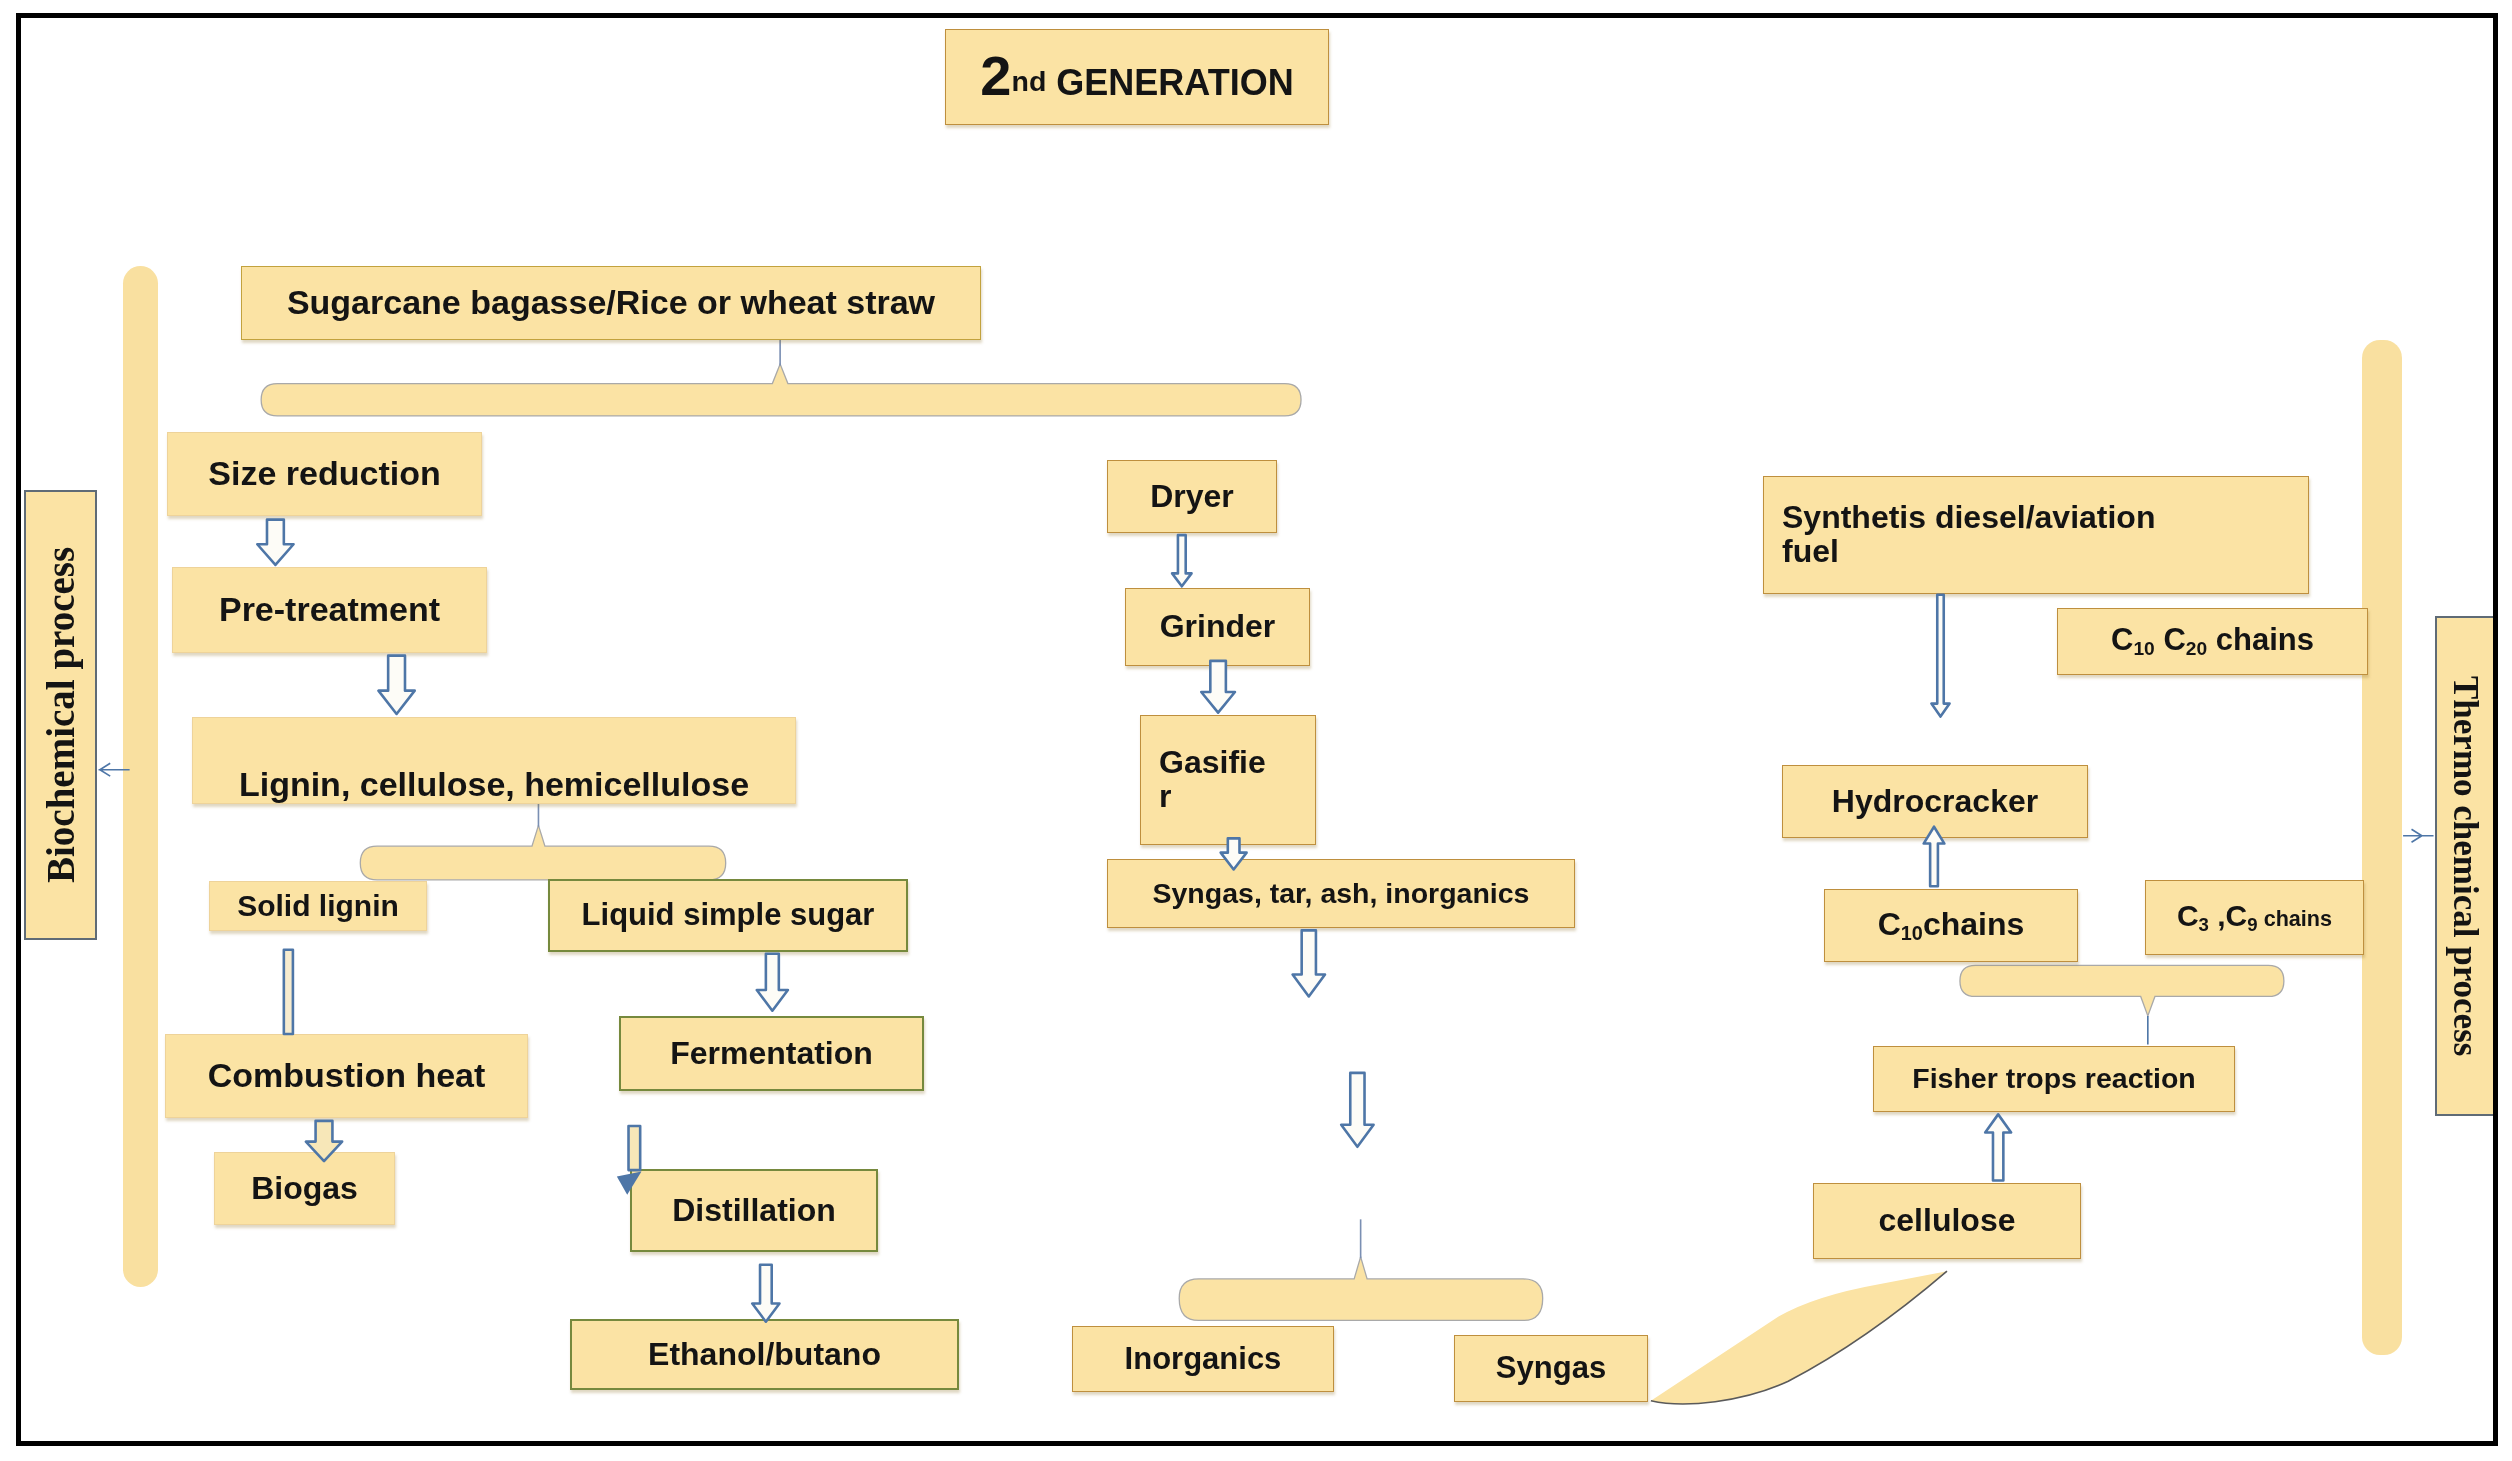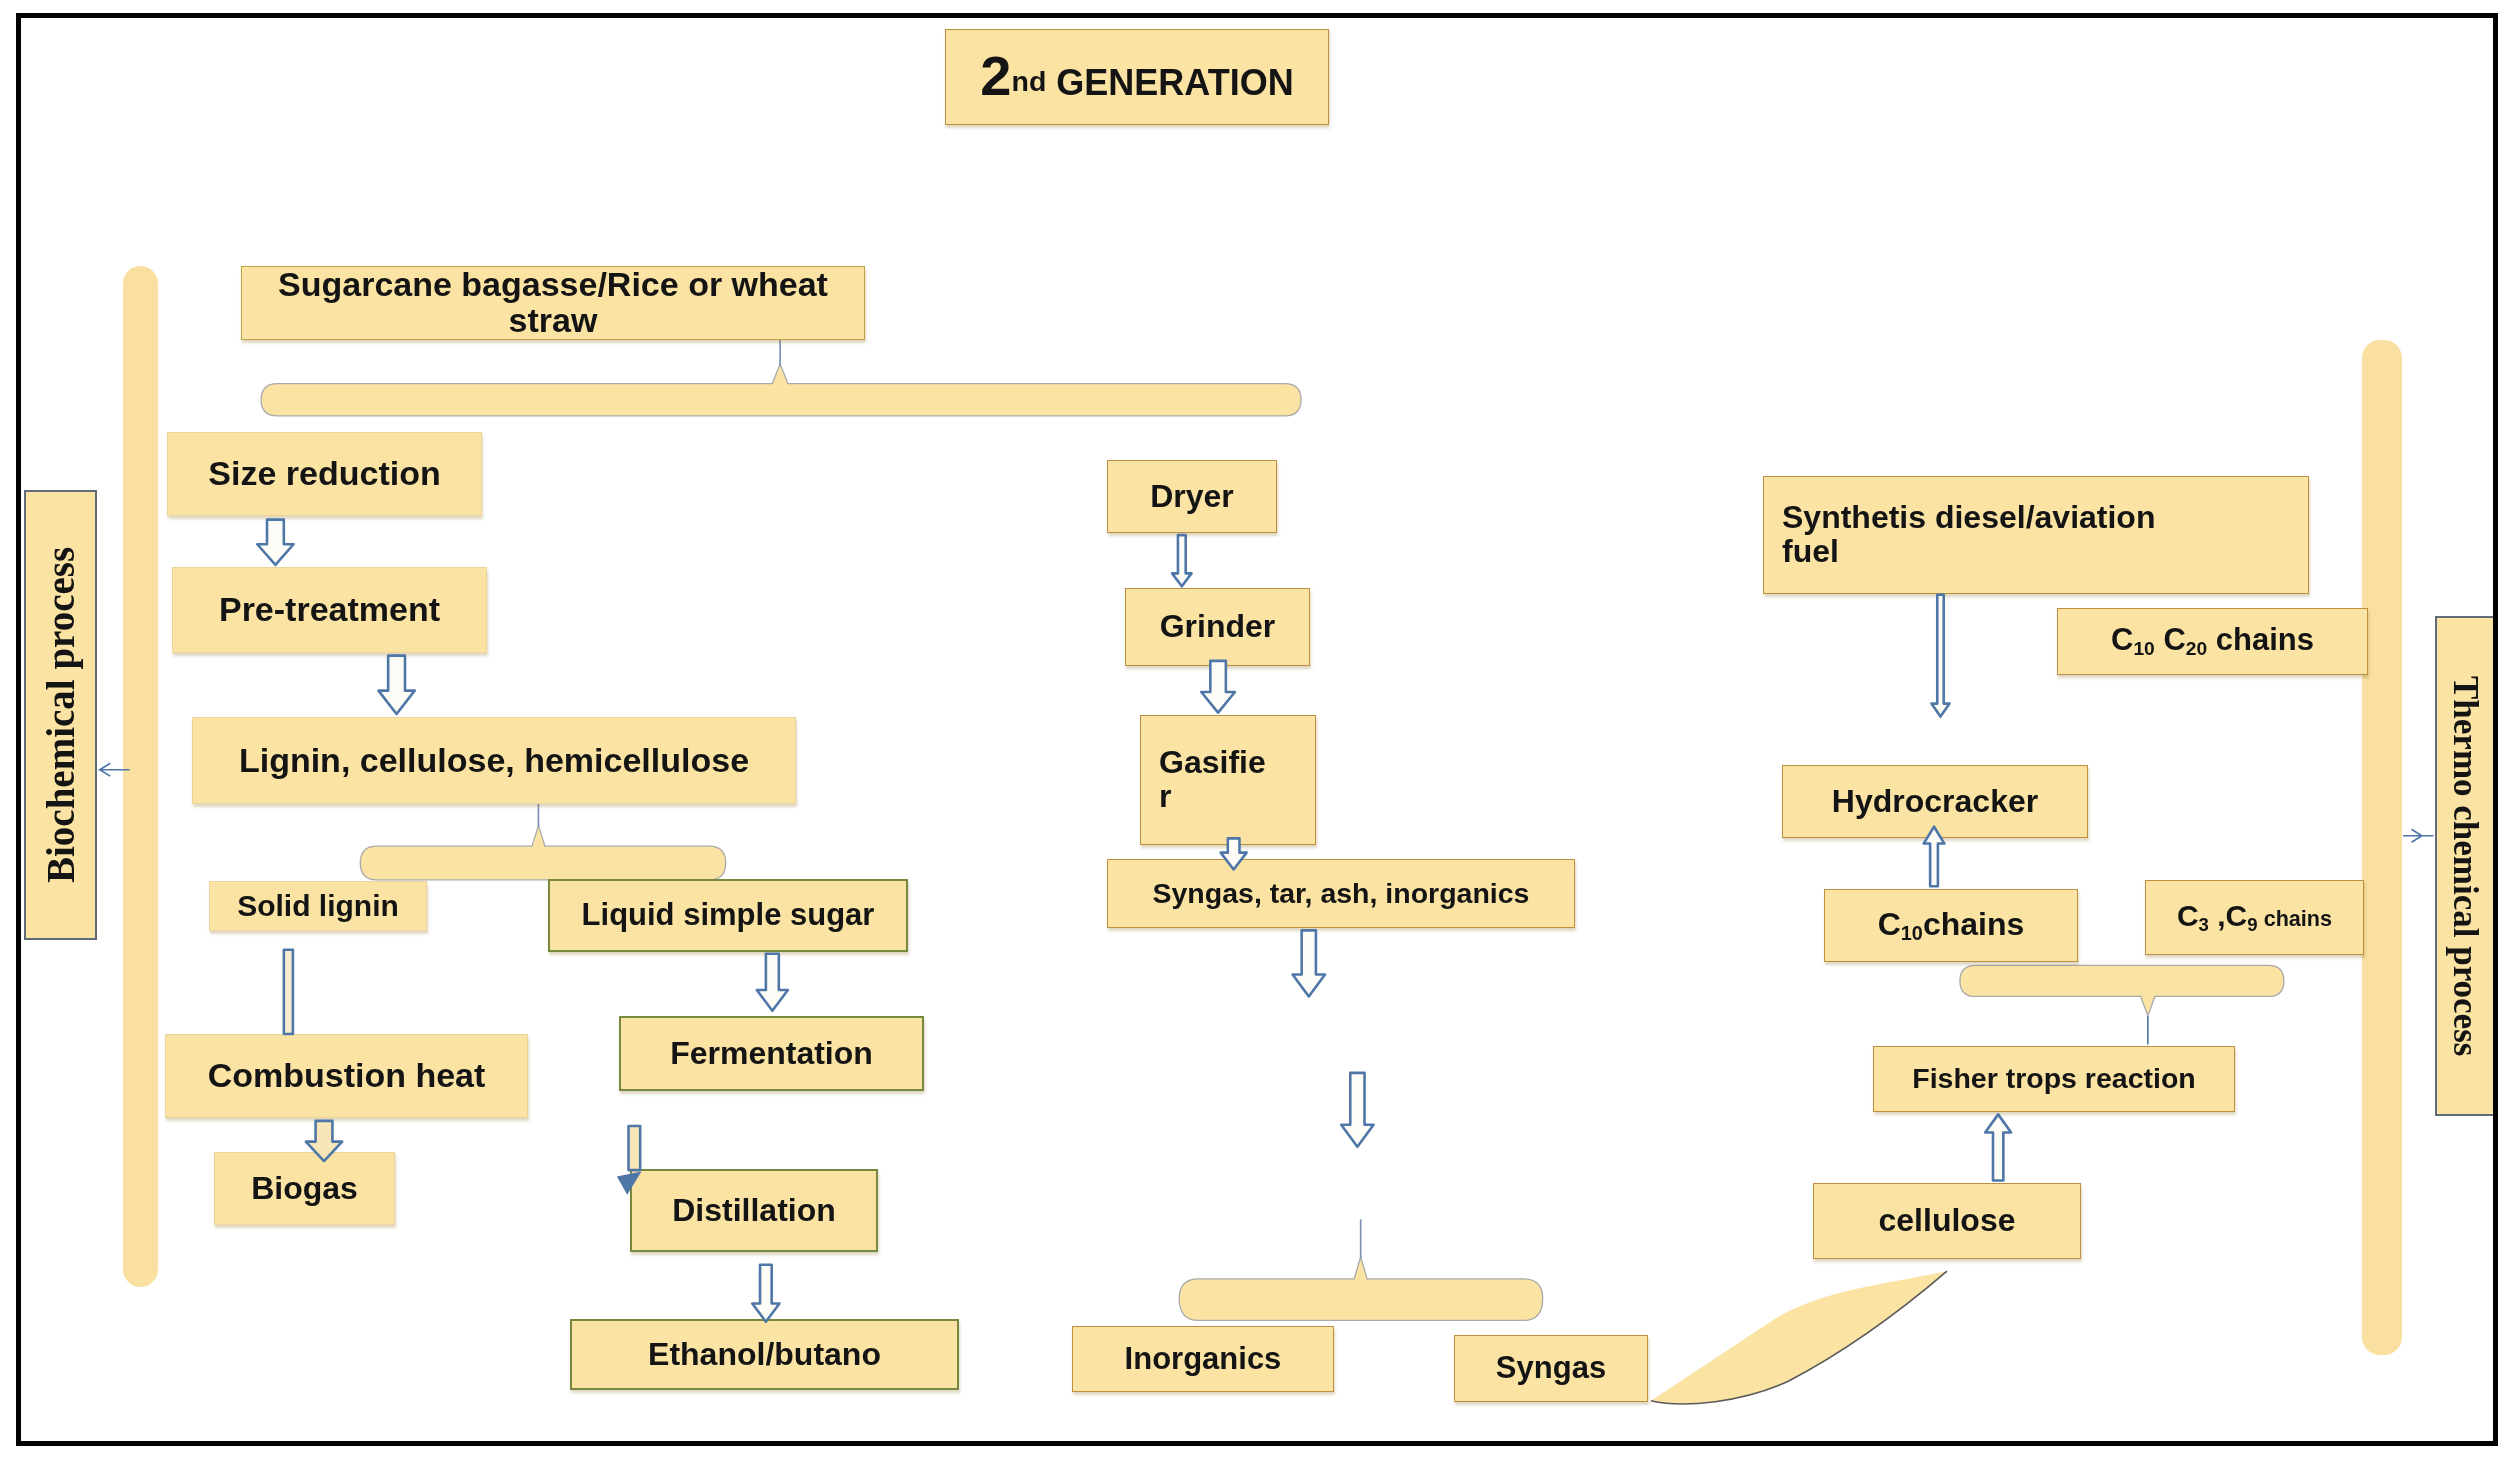--- a/index.html
+++ b/index.html
@@ -83,31 +83,31 @@
 
   <div class="box tan" style="left:945px;top:28.5px;width:384px;height:96px;">
     <span>
       <span class="t-num">2</span><span class="t-sup">nd</span><span class="t-rest"> GENERATION</span>
     </span>
   </div>
 
   <div class="sidelabel vert-up" style="left:24px;top:490px;width:73px;height:450px;font-size:39px;">Biochemical process</div>
   <div class="sidelabel vert-down" style="left:2435px;top:616px;width:60px;height:500px;font-size:35px;">Thermo chemical process</div>
 
-  <div class="box olive" style="left:241px;top:266px;width:624px;height:74px;font-size:34px;">
+  <div class="box olive" style="left:241px;top:266px;width:740px;height:74px;font-size:34px;">
     <span>Sugarcane bagasse/Rice or wheat straw</span>
   </div>
 
   <div class="box plain" style="left:167px;top:432px;width:315px;height:84px;font-size:34px;">
     <span>Size reduction</span>
   </div>
   <div class="box plain" style="left:172px;top:567px;width:315px;height:86px;font-size:34px;">
     <span>Pre-treatment</span>
   </div>
-  <div class="box plain" style="left:192px;top:717px;width:604px;height:87px;font-size:34px;">
+  <div class="box plain" style="left:192px;top:717px;width:604px;height:87px;font-size:34px;align-items:flex-end;">
     <span>Lignin, cellulose, hemicellulose</span>
   </div>
   <div class="box plain" style="left:209px;top:881px;width:218px;height:50px;font-size:30px;">
     <span>Solid lignin</span>
   </div>
   <div class="box green" style="left:548px;top:879px;width:360px;height:73px;font-size:31px;">
     <span>Liquid simple sugar</span>
   </div>
   <div class="box plain" style="left:165px;top:1034px;width:363px;height:84px;font-size:34px;">
     <span>Combustion heat</span>

